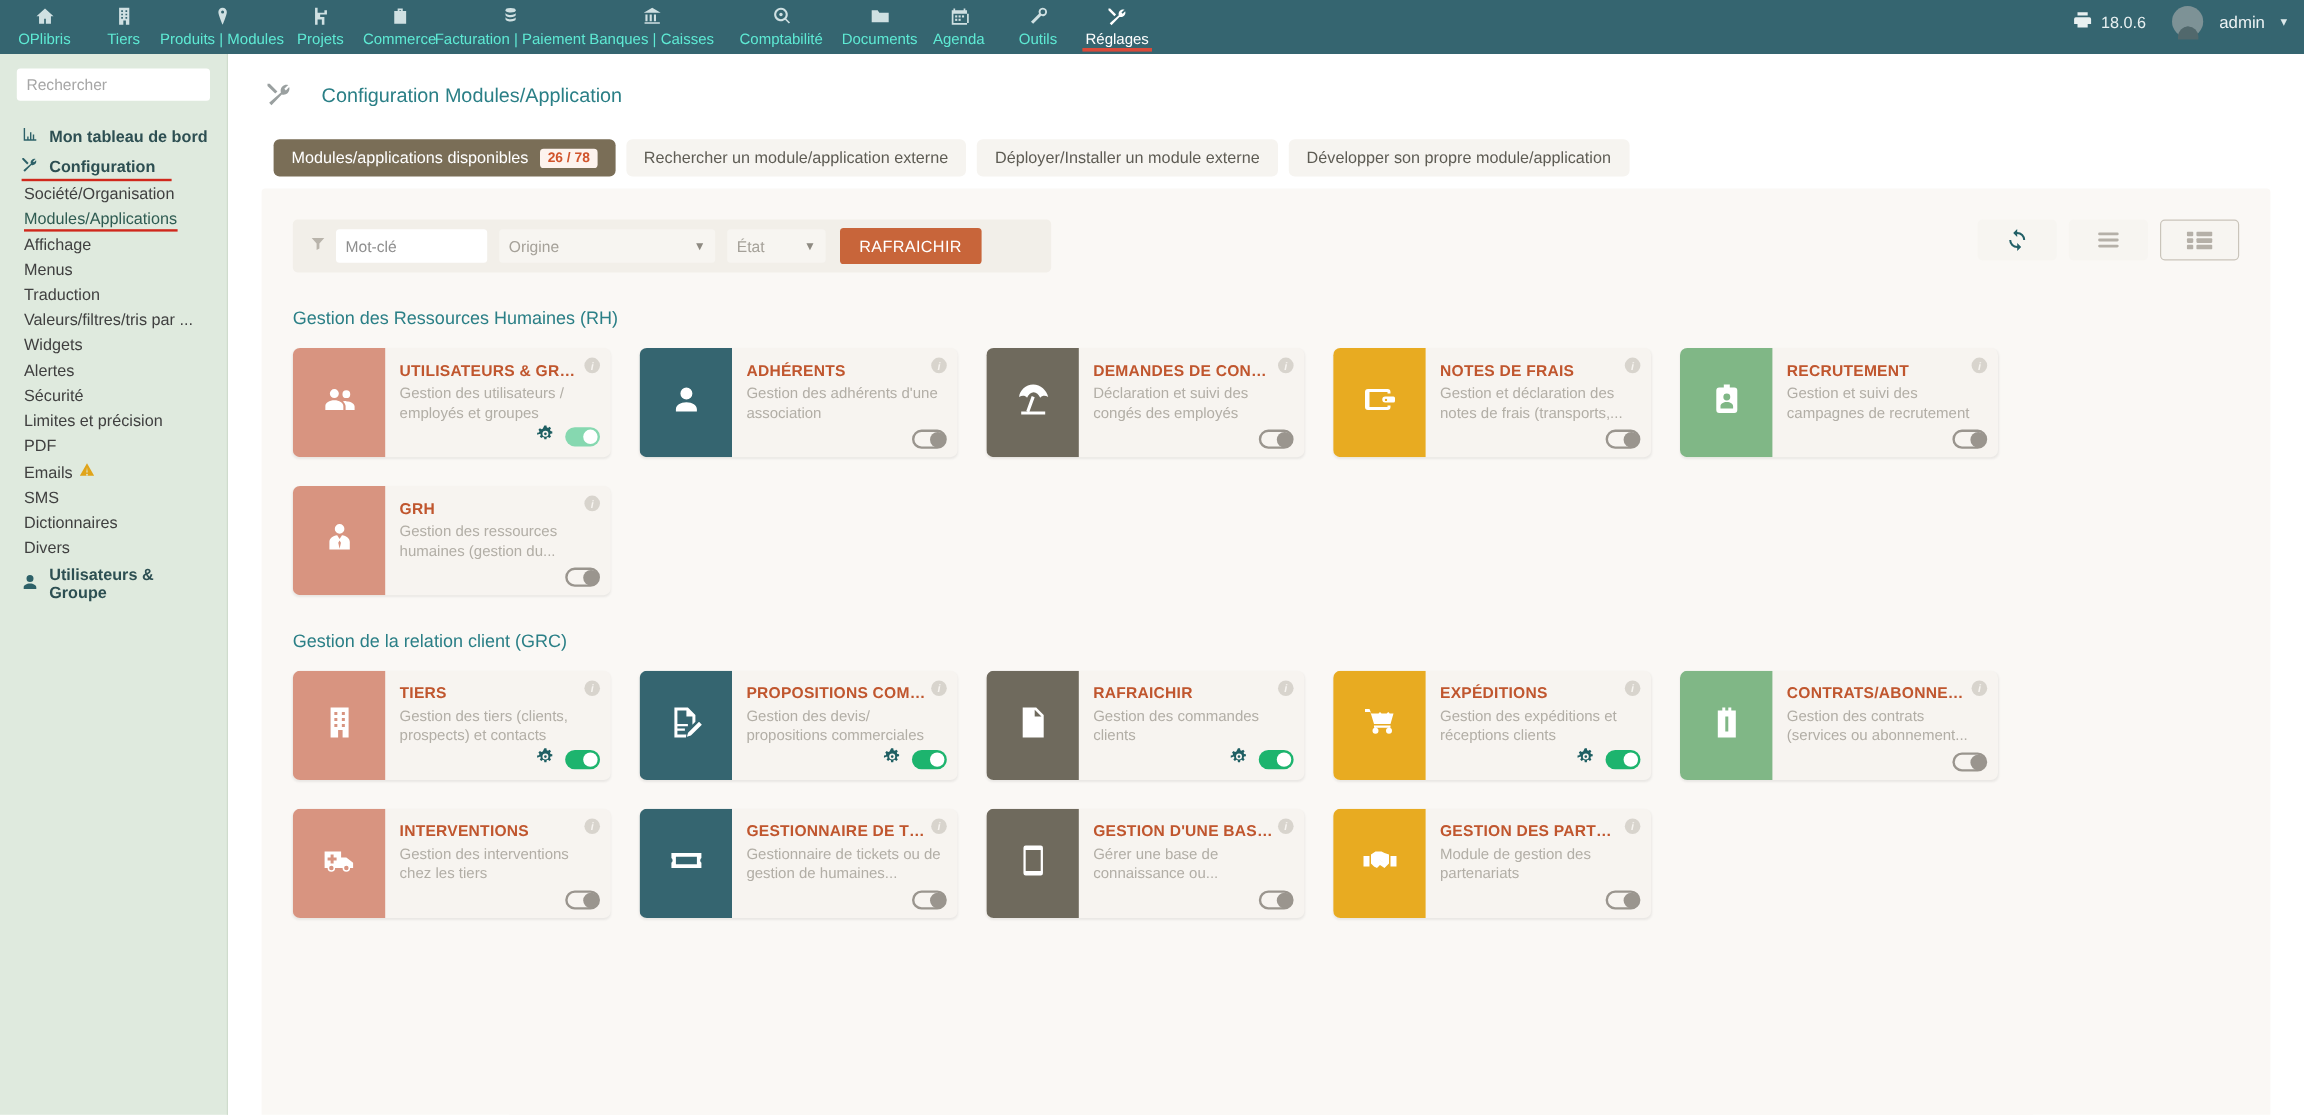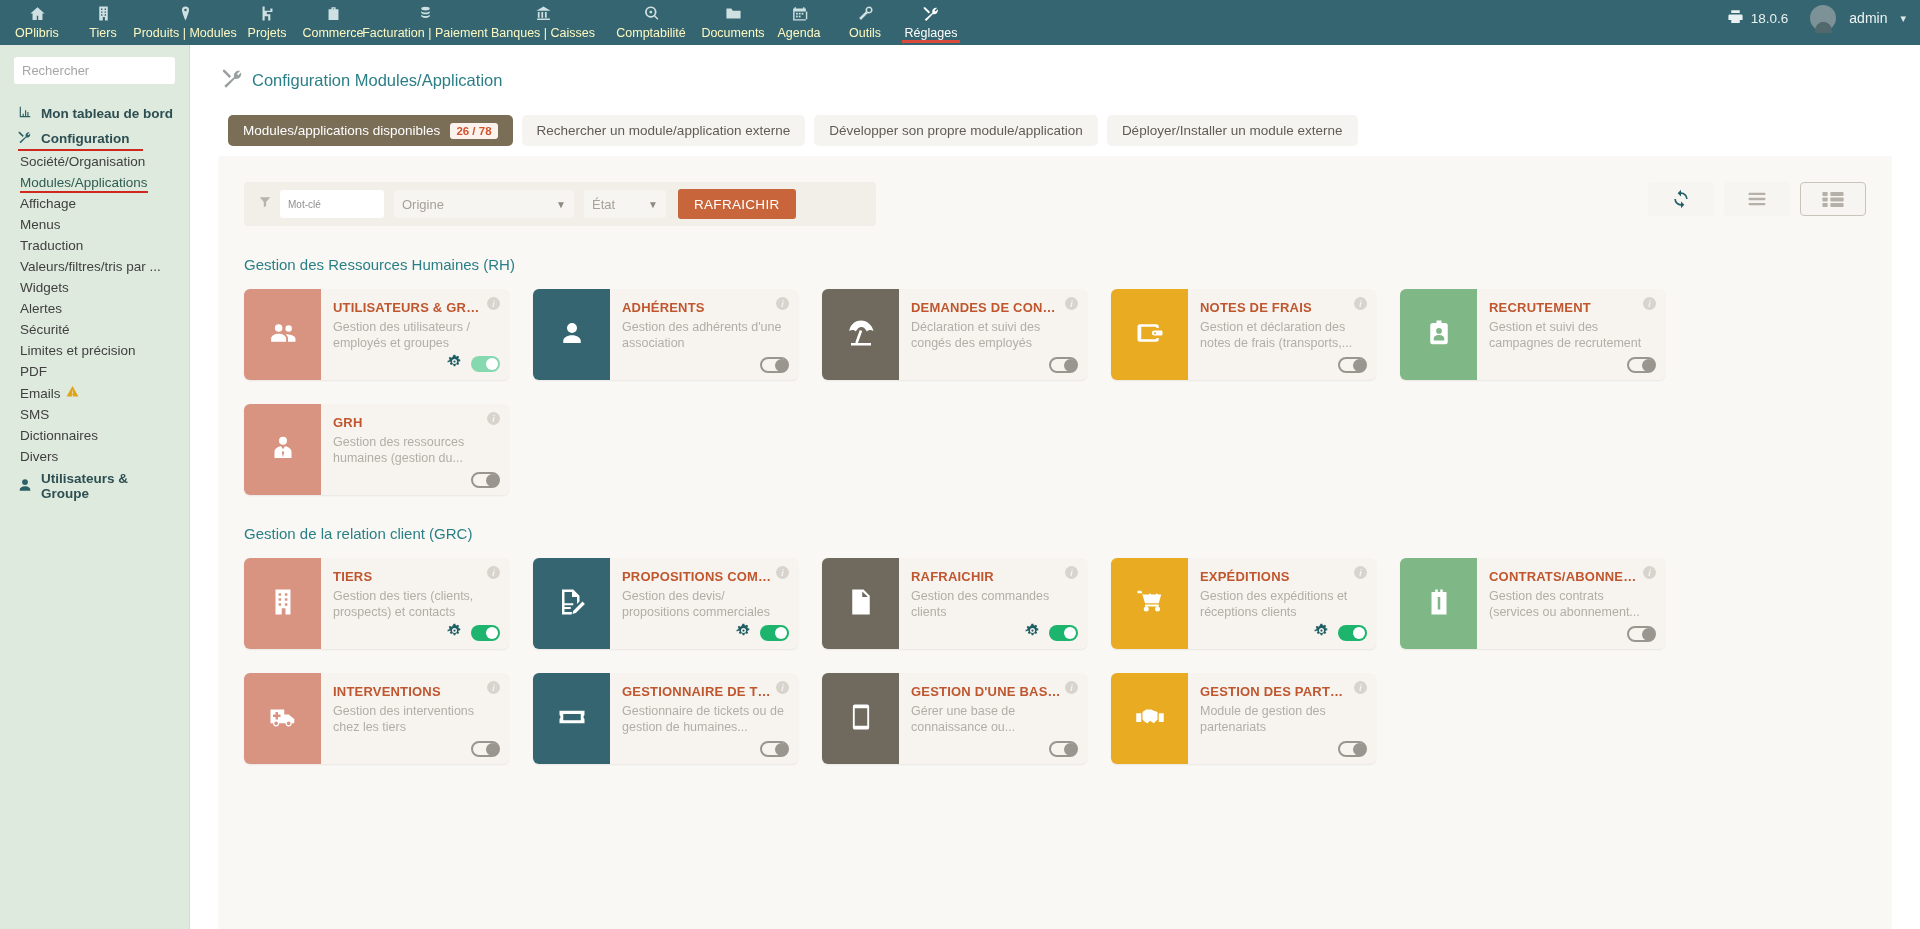--- a/index.html
+++ b/index.html
@@ -26,21 +26,21 @@
     cursor: pointer;
   }
   .topnav-item.wide { width: 98px; min-width: 98px; }
   .topnav-item.wide2 { width: 118px; min-width: 118px; }
   .topnav-ico {
     height: 20px; display: flex; align-items: center; justify-content: center;
     color: #cfe0e2;
   }
   .topnav-ico svg { fill: #cfe0e2; }
   .topnav-label {
-    font-size: 12.5px; color: #fef9c3; margin-top: 3px;
+    font-size: 12.5px; color: #5eead4; margin-top: 3px;
     white-space: nowrap; line-height: 14px;
   }
   .topnav-item.active .topnav-label { color: #ffffff; }
   .topnav-item.active .topnav-ico svg { fill: #ffffff; }
   .topnav-item.active::after {
     content: ""; position: absolute; bottom: -3px; left: 4px; right: 4px;
     height: 3px; background: #d94a3a;
   }
   .topbar-right {
     margin-left: auto; display: flex; align-items: center;
@@ -103,21 +103,21 @@
   .warn-ico { margin-left: 5px; }
   .gap-top { margin-top: 14px; }
 
   
   .main {
     position: absolute; top: 45px; left: 190px;
     width: 1730px; height: 884px;
     background: #ffffff; overflow: hidden;
   }
   .page-title-row {
-    display: flex; align-items: center; gap: 8px;
+    display: flex; align-items: center; gap: 24px;
     padding: 22px 0 0 32px;
   }
   .page-title-ico svg { fill: #9aa0a0; }
   .page-title { color: #2a7f86; font-size: 16.5px; }
 
   .tabs { display: flex; gap: 9px; padding: 22px 0 0 38px; }
   .tab {
     height: 31px; display: flex; align-items: center; gap: 10px;
     padding: 0 15px; border-radius: 5px; font-size: 13.5px;
     color: #5e5c54; background: #f6f4f0; cursor: pointer; white-space: nowrap;
@@ -139,22 +139,22 @@
 
   .filterbar {
     display: flex; align-items: center;
     margin: 26px 0 0 26px;
     background: #f2efe9; border-radius: 4px;
     height: 44px; padding: 0 10px; width: 632px;
   }
   .filter-ico { margin: 0 8px 0 4px; }
   .filter-ico svg { fill: #b9b4ab; }
   .f-input {
-    width: 104px; height: 28px; background: #fff; border: none; outline: none;
-    border-radius: 3px; padding: 0 8px; font-size: 10px; color: #555;
+    width: 126px; height: 28px; background: #fff; border: none; outline: none;
+    border-radius: 3px; padding: 0 8px; font-size: 13px; color: #555;
     font-family: "Liberation Sans", sans-serif;
   }
   .f-input::placeholder { color: #8f8f8f; }
   .f-select {
     height: 28px; background: #f7f5f1; border-radius: 3px;
     display: flex; align-items: center; padding: 0 8px;
     font-size: 13px; color: #a5a199; cursor: pointer; margin-left: 10px;
   }
   .f-select.wide { width: 180px; }
   .f-select.narrow { width: 82px; }
@@ -432,24 +432,24 @@
 
   <div class="tabs" id="tabs">
       <div class="tab active">
         <span>Modules/applications disponibles</span>
         <span class="tab-badge">26 / 78</span>
       </div>
       <div class="tab">
         <span>Rechercher un module/application externe</span>
       </div>
       <div class="tab">
+        <span>Déployer/Installer un module externe</span>
+      </div>
+      <div class="tab">
         <span>Développer son propre module/application</span>
-      </div>
-      <div class="tab">
-        <span>Déployer/Installer un module externe</span>
       </div>
     </div>
 
   <div class="panel">
 
     <div class="filterbar">
       <span class="filter-ico">
         <svg width="14" height="14" viewBox="0 0 24 24">
             <path d="M3 4h18l-7 8v7l-4 2v-9L3 4z"></path>
           </svg>

